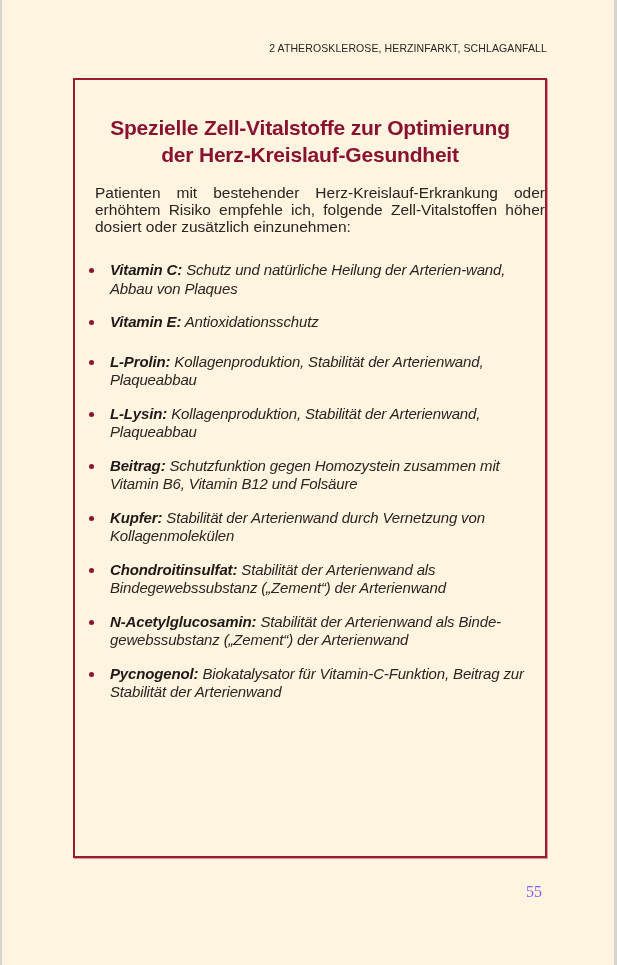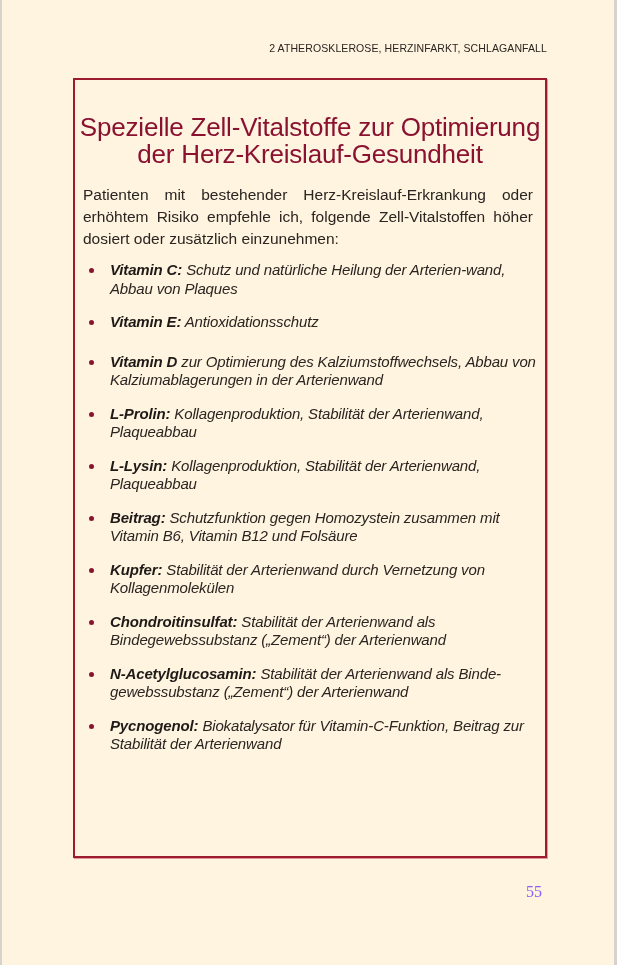--- a/index.html
+++ b/index.html
@@ -44,32 +44,32 @@
       height: 776px;
       border: 2px solid #9a1c2e;
       box-shadow: 1px 1px 0 #e2959c;
     }
     .title {
       position: absolute;
       left: 0; right: 0;
       top: 34px;
       text-align: center;
       color: #8a1230;
-      font-weight: normal;
-      font-size: 26px;
+      font-weight: bold;
+      font-size: 21px;
       line-height: 27px;
       letter-spacing: -0.2px;
     }
     .intro {
       position: absolute;
-      left: 8px;
+      left: 20px;
       width: 450px;
       top: 104px;
       font-size: 15.5px;
-      line-height: 22px;
+      line-height: 17px;
       text-align: justify;
       text-align-last: left;
       color: #2b2420;
     }
     .list {
       position: absolute;
       left: 12px;
       top: 181px;
       width: 455px;
       margin: 0;
@@ -135,25 +135,20 @@
       <span class="term">Vitamin C:</span>
       <span>Schutz und natürliche Heilung der Arterien-wand, Abbau von Plaques</span>
     </li>
     <li class="list-item single">
       <span class="bullet"></span>
       <span class="term">Vitamin E:</span>
       <span>Antioxidationsschutz</span>
     </li>
     <li class="list-item">
       <span class="bullet"></span>
-      <span class="term">Vitamin D</span>
-      <span>zur Optimierung des Kalziumstoffwechsels, Abbau von Kalziumablagerungen in der Arterienwand</span>
-    </li>
-    <li class="list-item">
-      <span class="bullet"></span>
       <span class="term">L-Prolin:</span>
       <span>Kollagenproduktion, Stabilität der Arterienwand, Plaqueabbau</span>
     </li>
     <li class="list-item">
       <span class="bullet"></span>
       <span class="term">L-Lysin:</span>
       <span>Kollagenproduktion, Stabilität der Arterienwand, Plaqueabbau</span>
     </li>
     <li class="list-item">
       <span class="bullet"></span>

